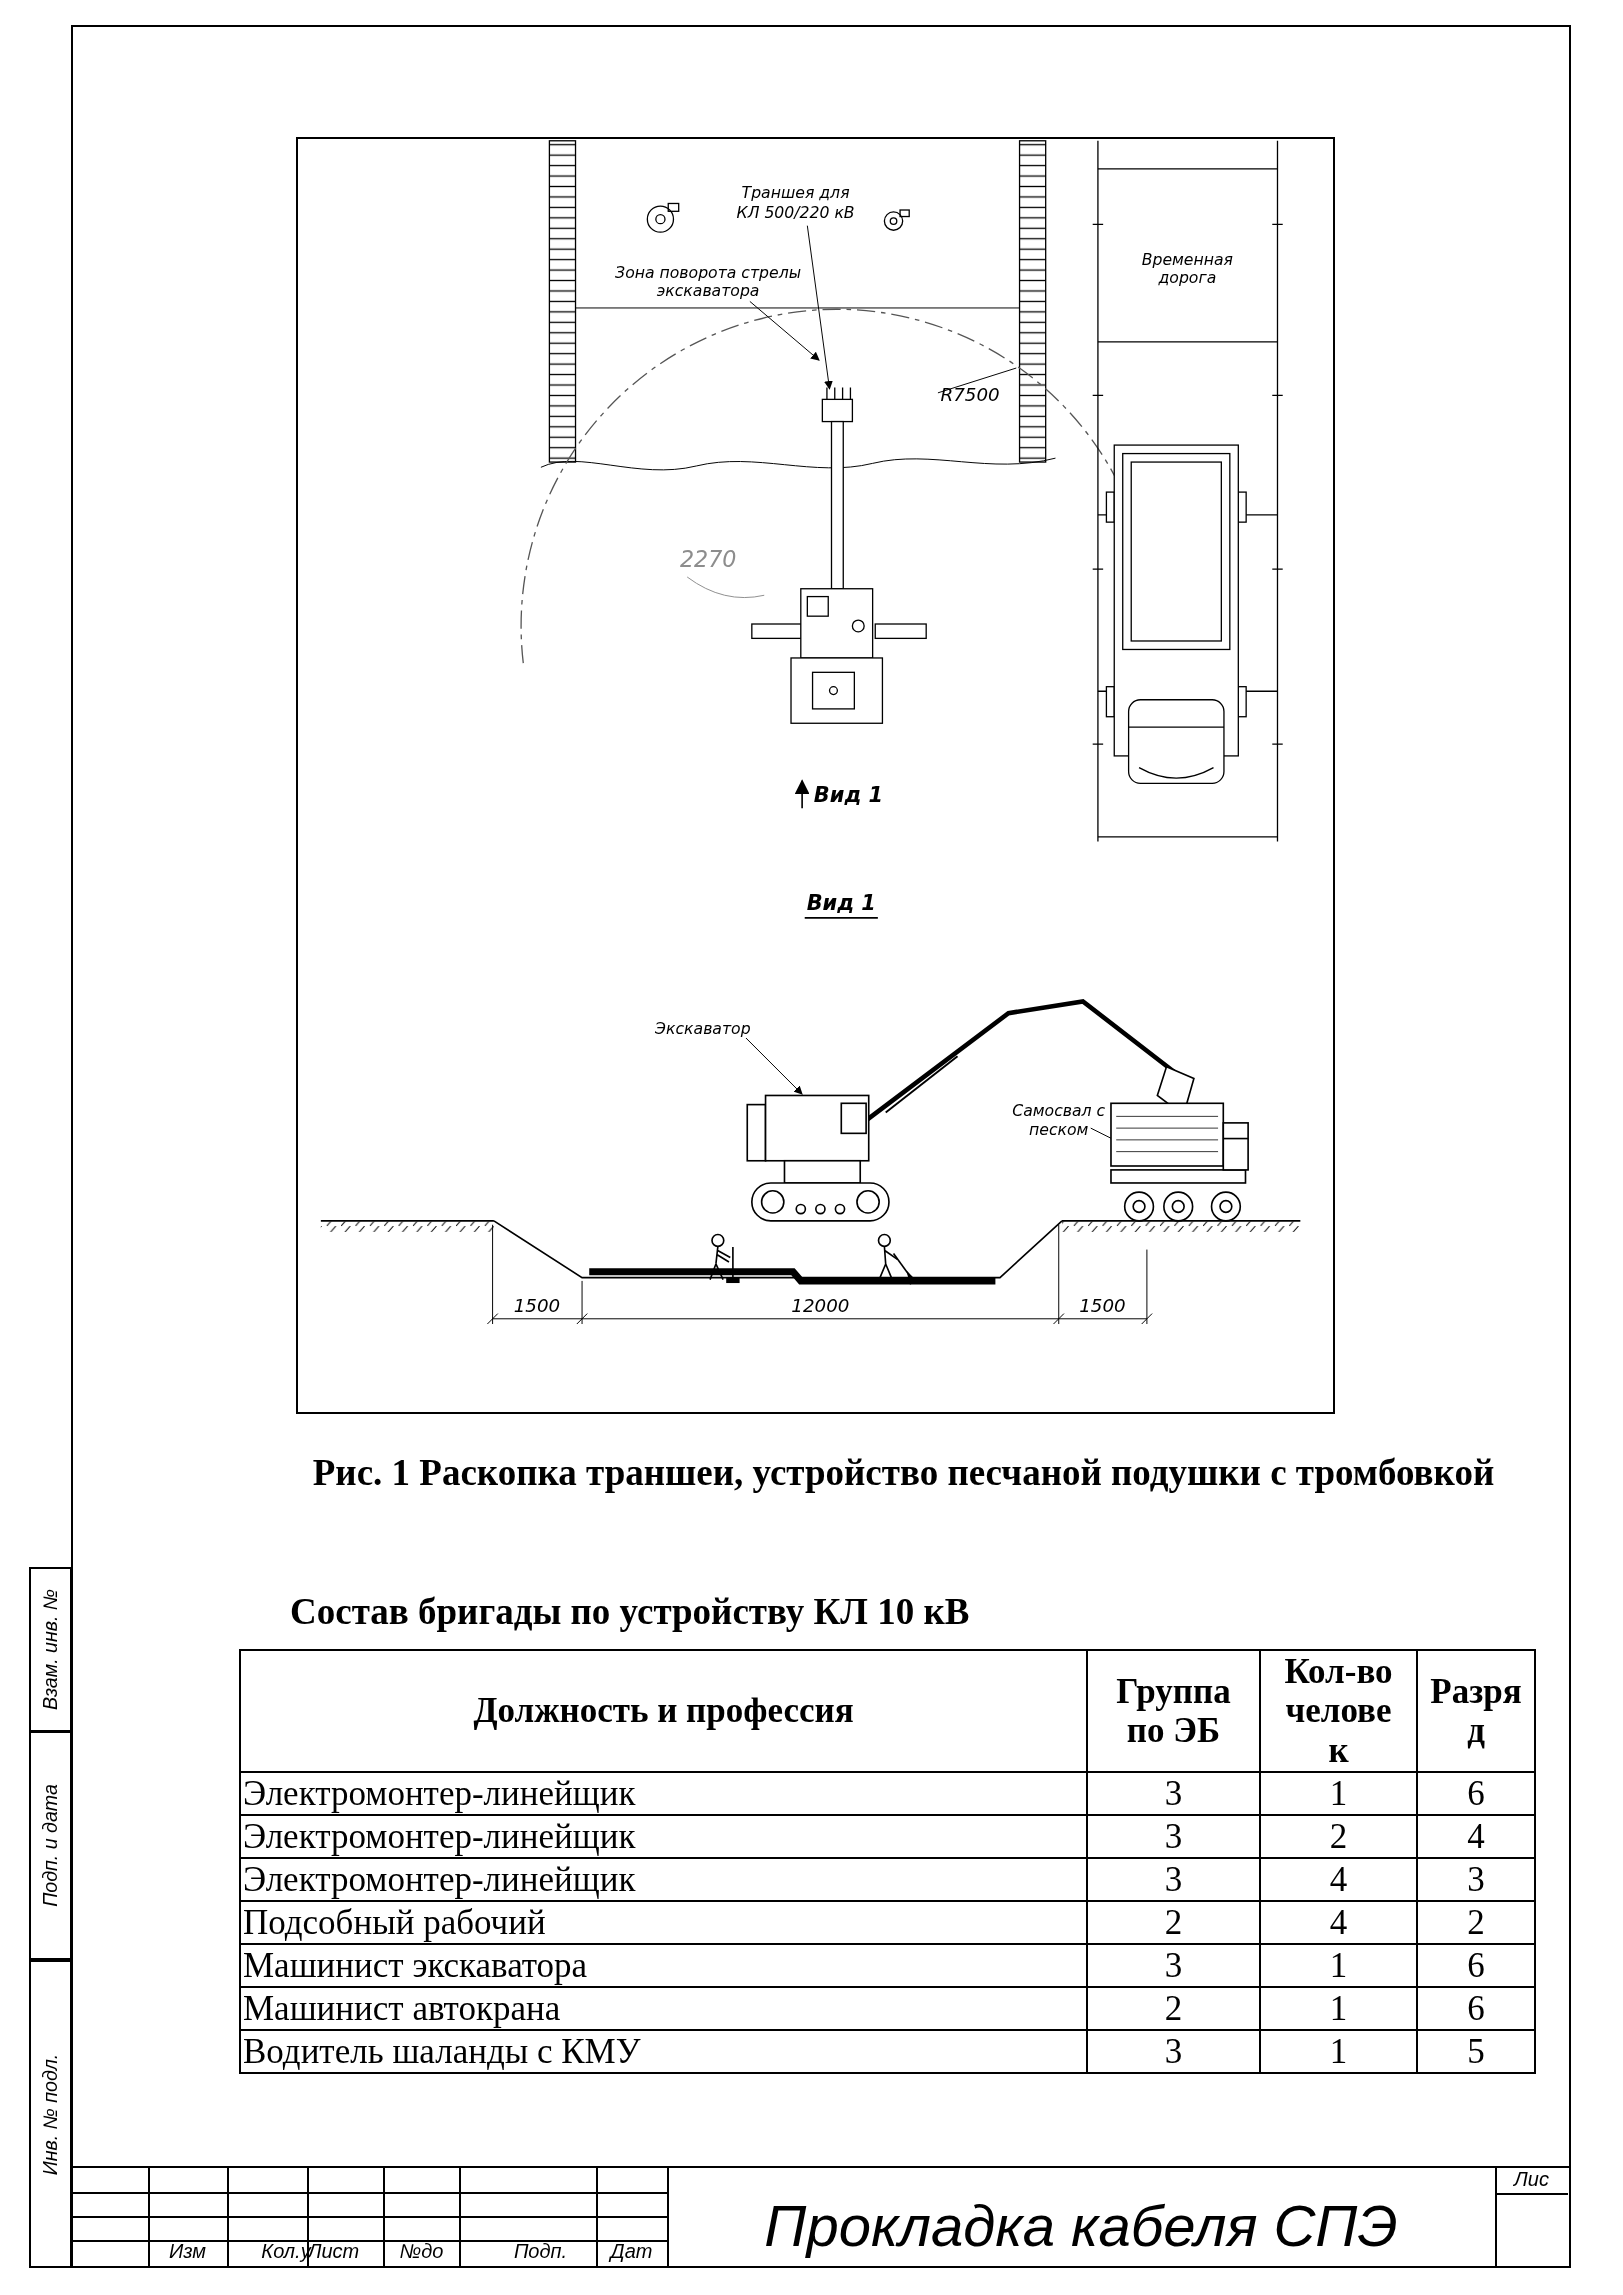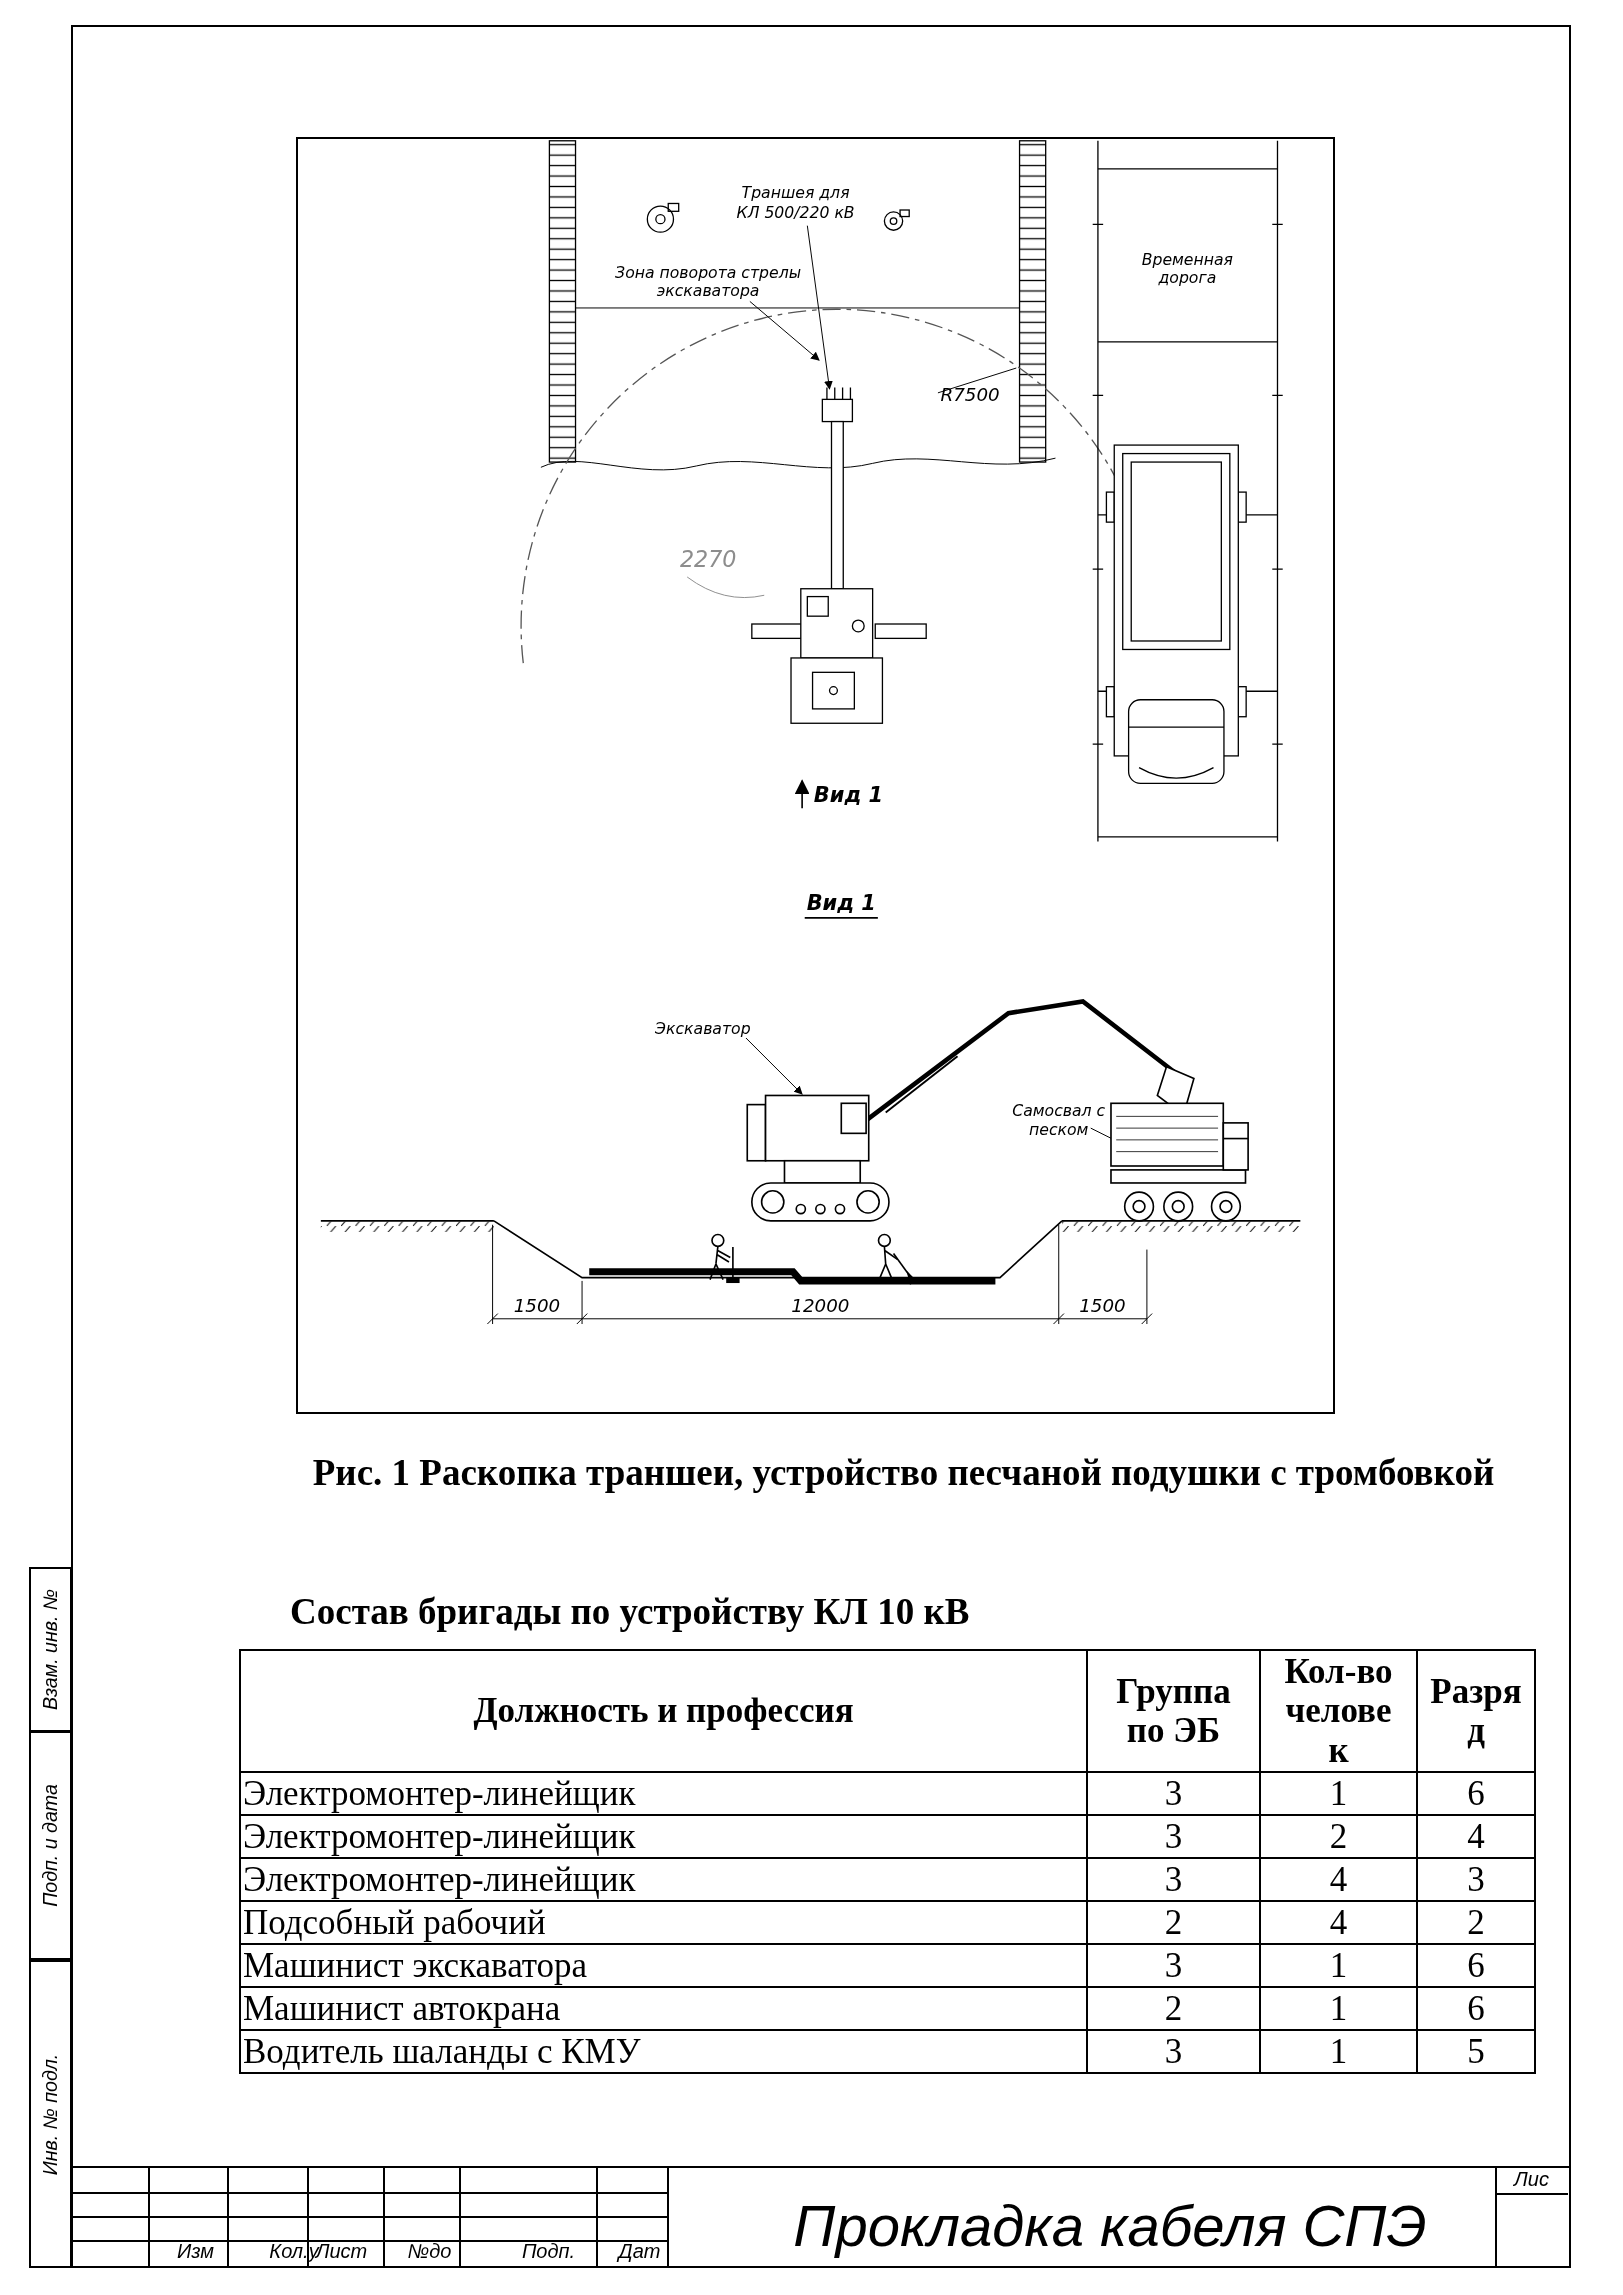--- a/index.html
+++ b/index.html
@@ -42,24 +42,24 @@
   .crew-table td{height:41px;padding:0;vertical-align:middle;white-space:nowrap;}
   .crew-table td.c-prof{text-align:left;padding-left:2px;margin-top:36px;}
   .crew-table td.c-num{text-align:center;}
 
   
   .titleblock{position:absolute;left:71px;top:2166px;width:1500px;height:102px;
               border:2.6px solid #000;box-sizing:border-box;background:#fff;}
   .titleblock .vl{position:absolute;top:0;bottom:0;width:2px;background:#000;}
   .titleblock .hl{position:absolute;height:2px;background:#000;}
   .tbl{position:absolute;top:72px;height:25px;line-height:25px;text-align:center;
-       font:italic 20px "Liberation Sans",sans-serif;margin-left:8px;}
+       font:italic 20px "Liberation Sans",sans-serif;}
   .tb-title{position:absolute;left:594px;top:0;width:828px;height:114px;
             display:flex;align-items:center;justify-content:center;
-            font:italic 58px "Liberation Sans",sans-serif;margin-left:29px;}
+            font:italic 58px "Liberation Sans",sans-serif;}
   .tb-sheet{position:absolute;left:1422px;top:0;width:73px;height:25px;line-height:26px;
             text-align:center;font:italic 20px "Liberation Sans",sans-serif;}
 </style>
 </head>
 <body>
 
 <div class="page">
 
   <div class="outer-frame"></div>
 

